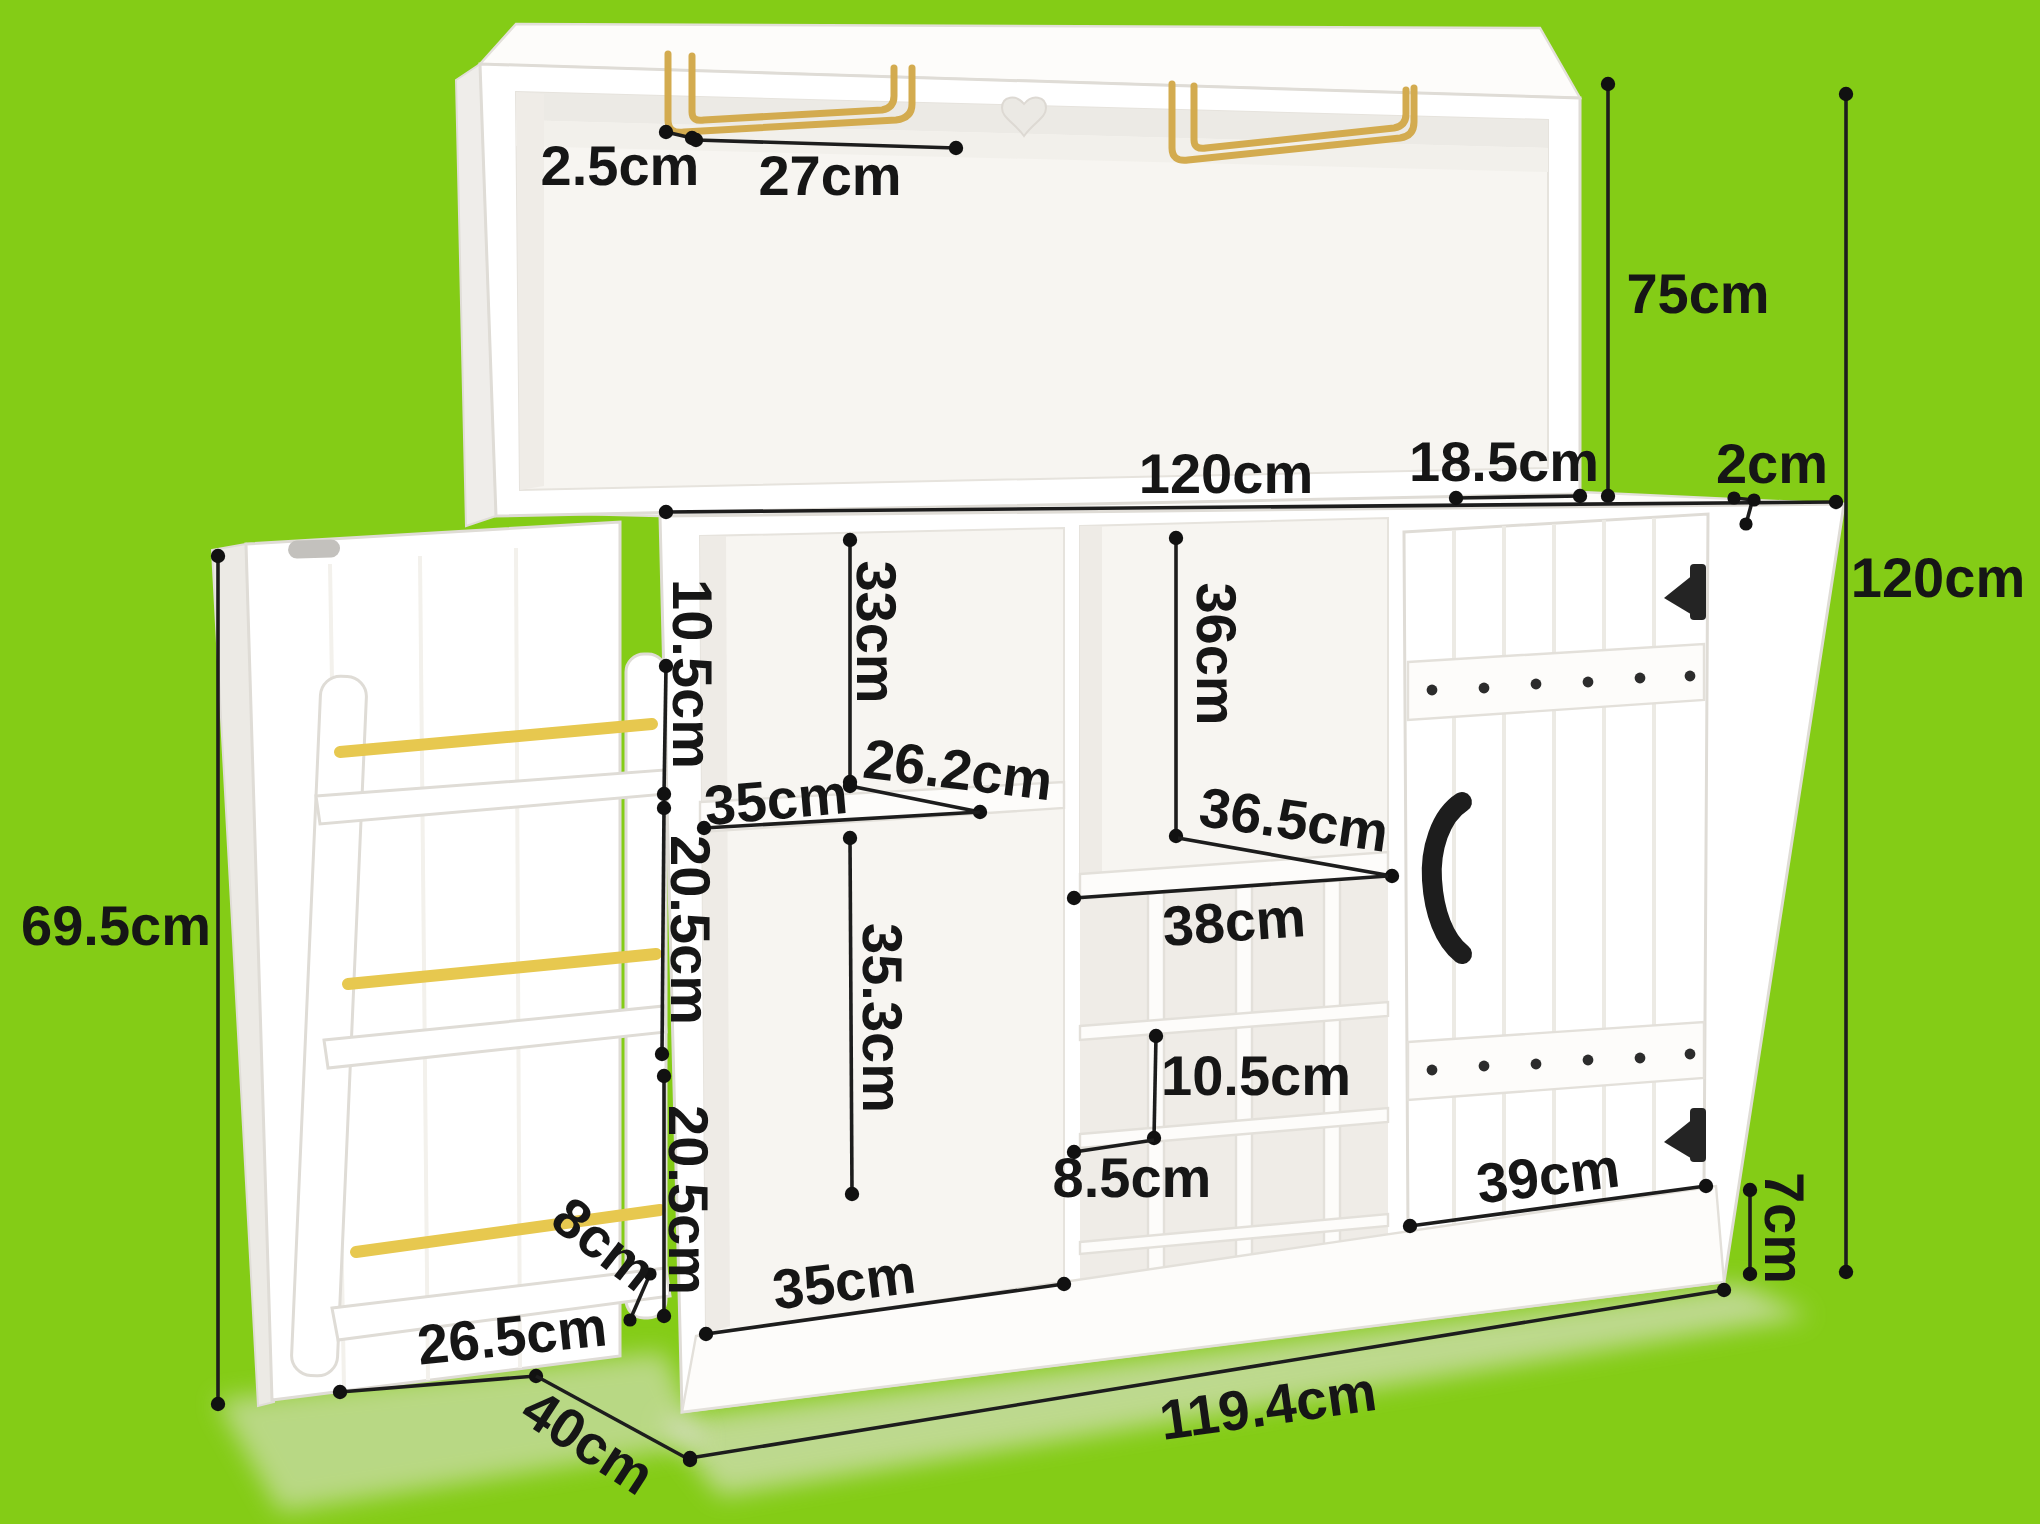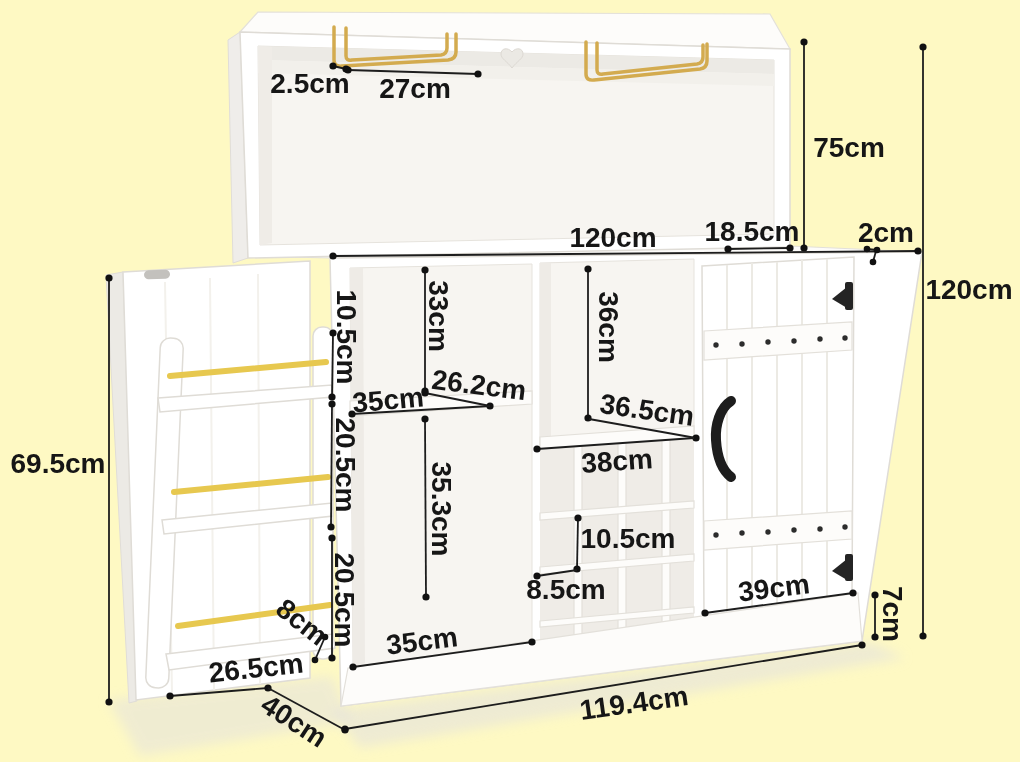--- a/index.html
+++ b/index.html
@@ -1,16 +1,16 @@
 <!DOCTYPE html>
 <html><head>
 <meta charset="utf-8">
 <style>
   html,body{margin:0;padding:0;background:#ffffff;}
-  .stage{position:relative;width:1020px;height:762px;background:#fef9c3;overflow:hidden;text-align:center;}
+  .stage{position:relative;width:1020px;height:762px;background:#84cc16;overflow:hidden;text-align:center;}
   svg{display:block;}
   .dlabel{
     font-family:"Liberation Sans", sans-serif;
     font-weight:700;
     font-size:28px;
     fill:#161616;
     text-anchor:middle;
     dominant-baseline:central;
   }
   .dim line, .dim polyline{stroke:#1d1d1d;stroke-width:1.8;fill:none;}

